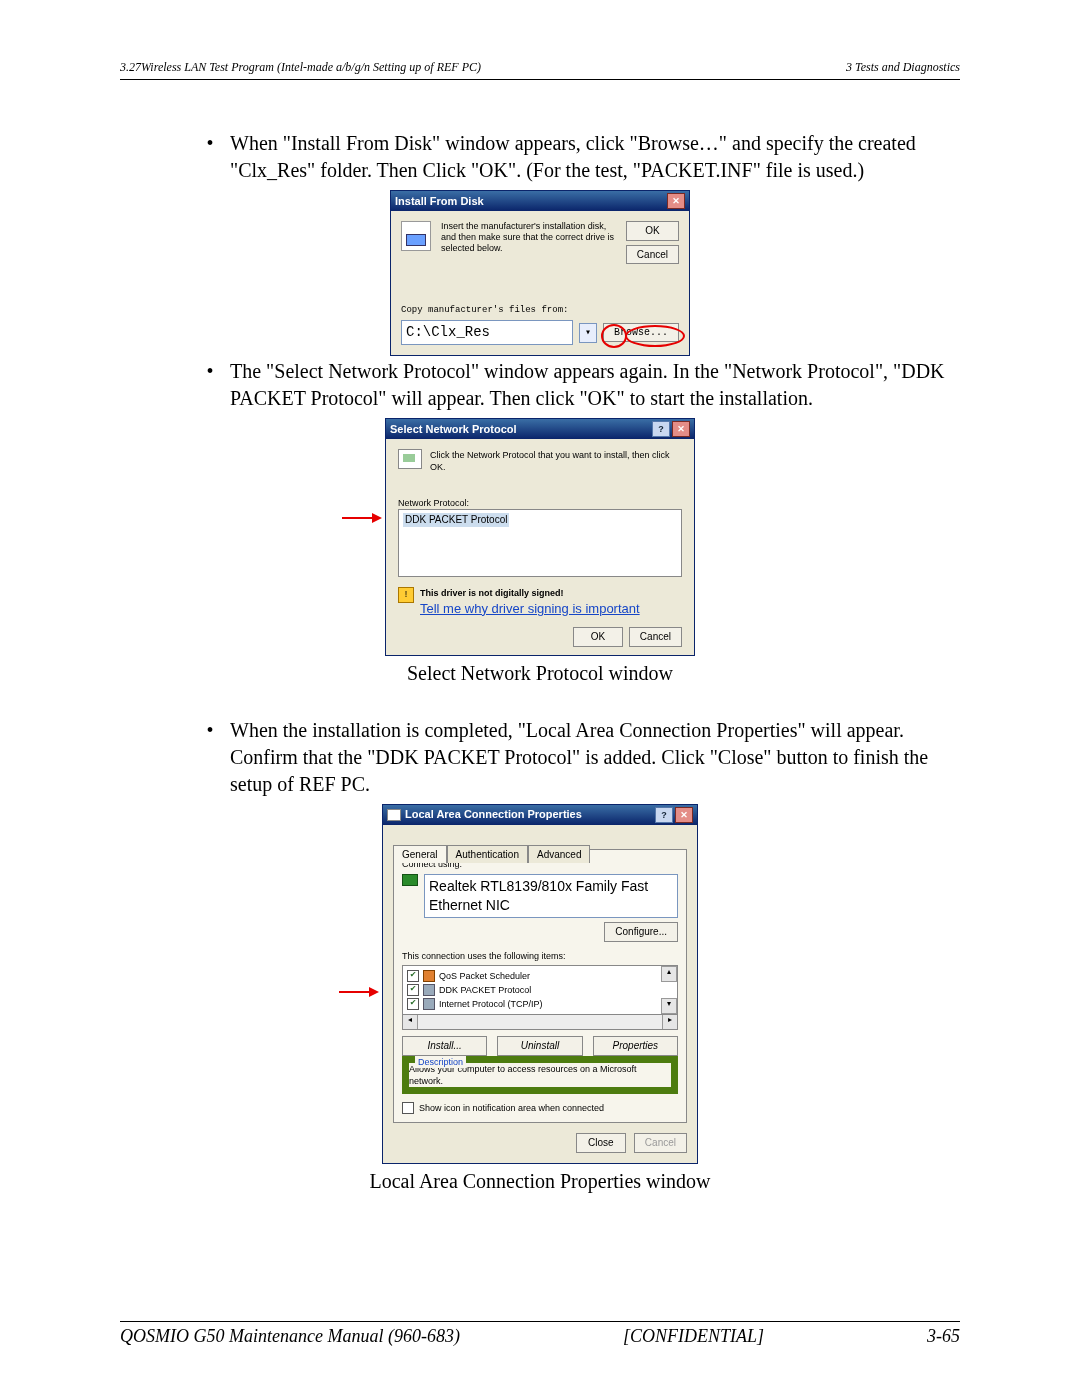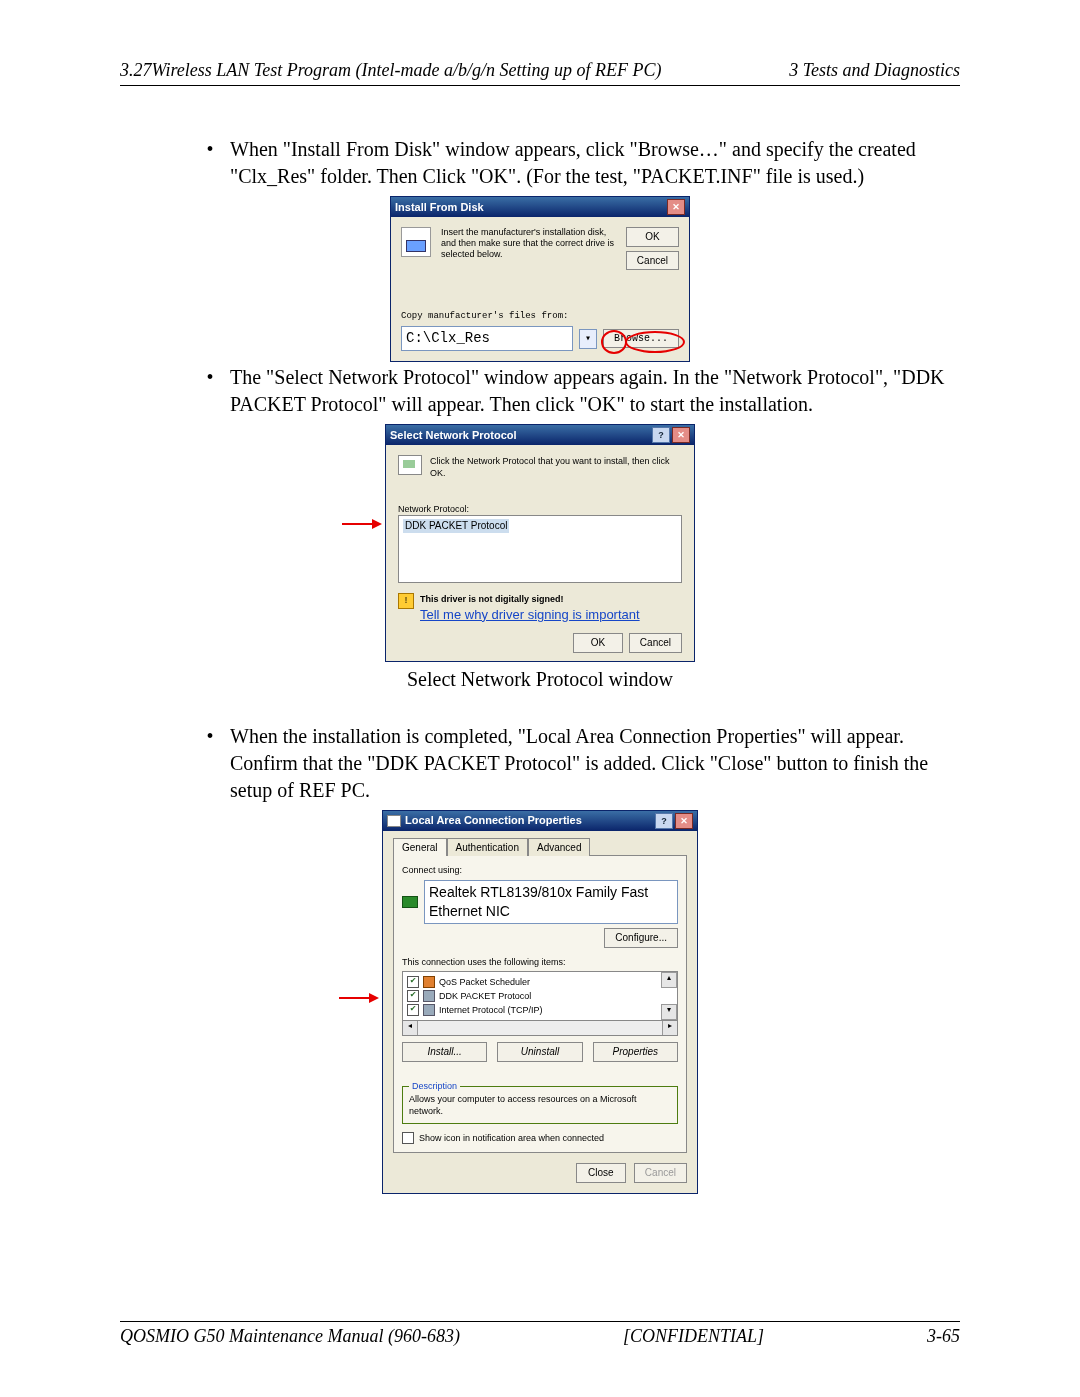--- a/index.html
+++ b/index.html
@@ -15,21 +15,21 @@
     height: 1397px;
     position: relative;
     background: #fff;
     box-sizing: border-box;
     padding: 60px 120px 50px 120px;
   }
   .hdr {
     display: flex;
     justify-content: space-between;
     font-style: italic;
-    font-size: 18px;
+    font-size: 12px;
     border-bottom: 1.5px solid #000;
     padding-bottom: 4px;
     margin-bottom: 50px;
   }
   .content {
     font-size: 20px;
     line-height: 1.35;
   }
   .bullet-item {
     display: flex;
@@ -162,41 +162,41 @@
   .link { color:#1646c7; text-decoration:underline; font-size:13px;}
   .dlg2 .btnrow { display:flex; justify-content:flex-end; gap:6px; margin-top:10px; }
 
   
   .dlg3 { width: 316px; position:relative;}
   .dlg3 .body { padding: 6px 10px 10px 10px; }
   .tabs { display:flex; gap:0; font-size:10px; }
   .tab {
     border:1px solid #888; border-bottom:none;
     padding:2px 8px; background:#ece9d8;
-    position:relative; top:1px;
+    position:relative; top:14px;
   }
   .tab.active { background:#f7f5ec; }
   .tab-panel { border:1px solid #888; background:#f7f5ec; padding:8px; }
   .dlg3 .conn-label { font-size:9px; }
-  .dlg3 .adapter { display:flex; gap:6px; align-items:center; margin:4px 0;}
+  .dlg3 .adapter { display:flex; gap:6px; margin:4px 0;}
   .adapter-ico{width:14px;height:10px;background:#2a8a2a;border:1px solid #145214;}
   .adapter .field{flex:1;}
   .right-btn{ display:flex; justify-content:flex-end; margin:4px 0 8px 0;}
   .items-label{font-size:9px; margin-bottom:3px;}
   .items-box{ border:1px solid #888; background:#fff; padding:3px 4px; font-size:9px; position:relative;}
   .item-line{ display:flex; align-items:center; gap:4px; padding:1px 0;}
   .chk{ width:10px;height:10px;border:1px solid #555;background:#fff; font-size:8px; line-height:8px; text-align:center; color:#2a6e2a;}
   .scroll-up,.scroll-dn{ position:absolute; right:0; width:14px;height:14px; background:#e6e6e6;border:1px solid #999; font-size:8px; text-align:center;}
   .scroll-up{top:0;} .scroll-dn{bottom:0;}
   .hscroll{ display:flex; border:1px solid #888; border-top:none; background:#eee; height:14px;}
   .hbtn{width:14px;background:#e6e6e6;border-right:1px solid #999; font-size:8px; text-align:center;}
   .hbtn.right{border-right:none;border-left:1px solid #999; margin-left:auto;}
   .btn-row3{ display:flex; gap:10px; justify-content:space-between; margin-top:6px;font-style:italic;}
   .btn-row3 .win-btn{ flex:1; }
-  .group{ border:1px solid #4d7c0f; margin-top:24px; padding:6px; font-size:9px; position:relative;}
+  .group{ border:7px solid #4d7c0f; margin-top:0; font-size:9px; position:relative;}
   .group-title{ position:absolute; top:-7px; left:6px; background:#f7f5ec; padding:0 3px; color:#1646c7; font-size:9px;}
   .show-row{ display:flex; align-items:center; gap:5px; margin-top:8px; font-size:9px;}
   .dlg3 .final-row{ display:flex; justify-content:flex-end; gap:8px; margin-top:10px;}
   .win-btn.disabled{ color:#999; }
 
   .ftr {
     position:absolute;
     left:120px; right:120px; bottom:50px;
     display:flex;
     justify-content:space-between;
@@ -358,20 +358,21 @@
             <div class="chk" style="color:transparent;">✔</div>
             <span>Show icon in notification area when connected</span>
           </div>
         </div>
         <div class="final-row">
           <div class="win-btn">Close</div>
           <div class="win-btn disabled">Cancel</div>
         </div>
       </div>
     </div>
+    <div class="caption">Local Area Connection Properties window</div>
 
   </div>
 
   <div class="ftr">
     <span>QOSMIO G50 Maintenance Manual (960-683)</span>
     <span>[CONFIDENTIAL]</span>
     <span>3-65</span>
   </div>
 
 </div>

